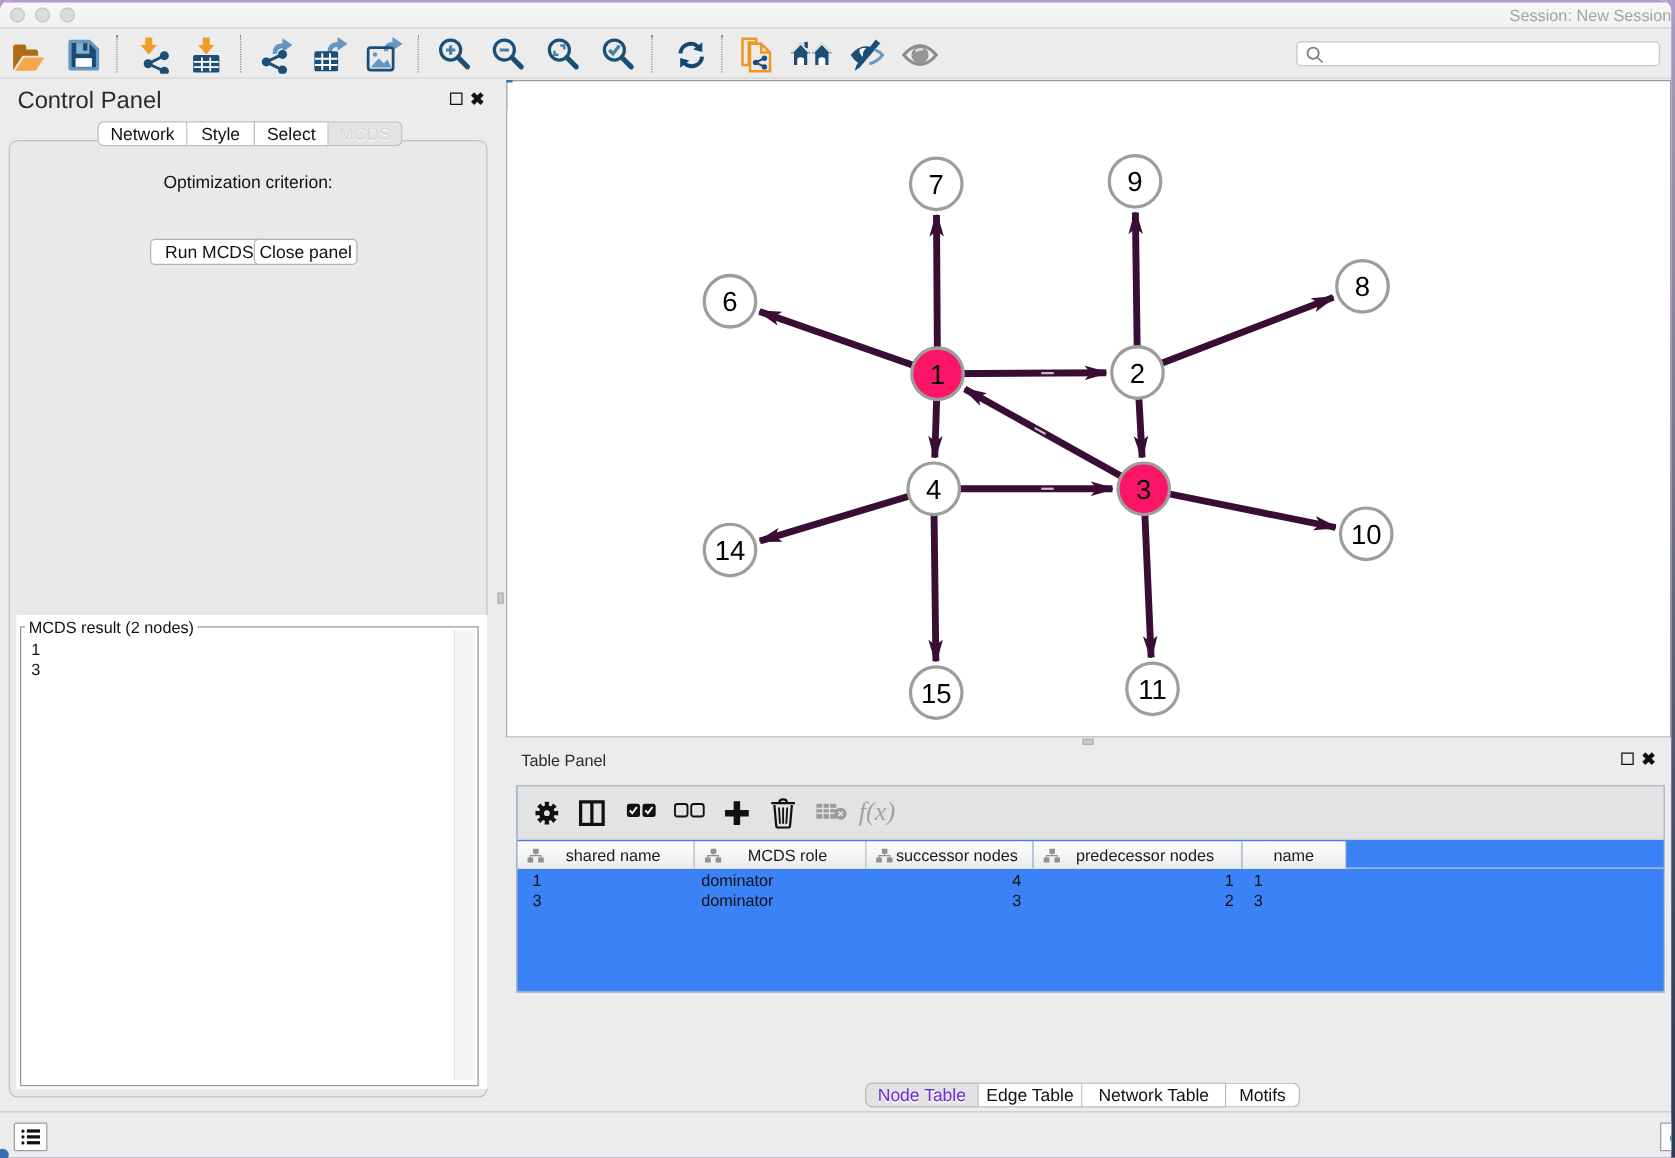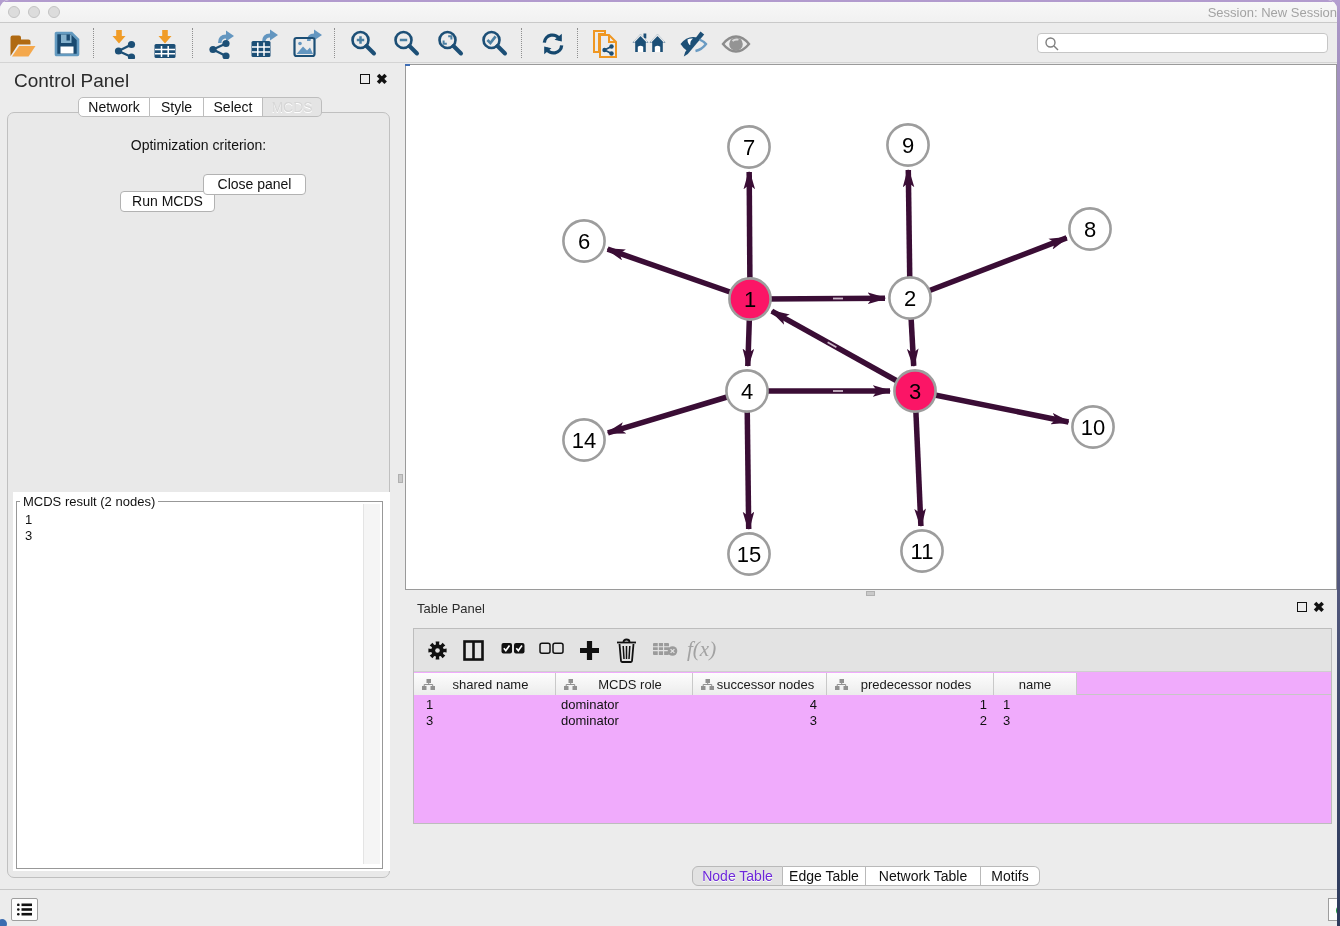--- a/index.html
+++ b/index.html
@@ -51,22 +51,22 @@
 
 .netwin { position:absolute; left:405px; top:64px; width:932px; height:526px;
   border:1px solid #9a9a9a; background:#fff; }
 .nettitle { position:absolute; left:0; top:0; width:100%; height:22px;
   background:linear-gradient(#f4f4f4,#d9d9d9); border-bottom:1px solid #aaa; }
 .light { position:absolute; top:5px; width:11px; height:11px; border-radius:50%; }
 .nt-text { position:absolute; top:4px; width:100%; text-align:center; font-size:13px;
   color:#1a1a1a; font-weight:bold; }
 
 .tp-title { position:absolute; left:417px; top:601px; font-size:13px; color:#2b2b2b; }
-.tablebox { position:absolute; left:413px; top:628px; width:919px; height:196px;
-  background:#f0abfc; border:1px solid #bdbdbd; }
+.tablebox { position:absolute; left:413px; top:628px; width:919px; height:166px;
+  background:#3b82f6; border:1px solid #bdbdbd; }
 .ttoolbar { position:absolute; left:0; top:0; width:100%; height:43px;
   background:#e3e3e3; border-bottom:1px solid #cfcfcf; }
 .thead { position:absolute; left:0; top:44px; width:100%; height:22px;
   border-bottom:1px solid #c6c6c6; display:flex; }
 .th { height:22px; border-right:1px solid #c9c9c9; display:flex; align-items:center;
   font-size:13px; color:#1a1a1a; white-space:nowrap;
   background:linear-gradient(#fdfdfd,#ececec); }
 .th .lbl { flex:1; text-align:center; padding-right:10px; overflow:hidden; }
 .trow { position:absolute; width:100%; height:16px; font-size:13px; color:#111; }
 .trow span { position:absolute; top:1px; }
@@ -229,21 +229,21 @@
   <div class="close-ic" style="left:376px; top:74px;">✖</div>
   <div class="panelbox"></div>
   <div class="tabs" style="left:78px;align-items:flex-end;">
     <div class="tab first" style="width:72px;padding:0;">Network</div>
       <div class="tab" style="width:54px;padding:0;">Style</div>
       <div class="tab" style="width:59px;padding:0;">Select</div>
       <div class="tab sel last" style="width:59px;padding:0;">MCDS</div>
   </div>
   <div class="optlabel">Optimization criterion:</div>
   <div class="btn" style="left:94px; top:191px; width:95px;margin-left:26px;">Run MCDS</div>
-  <div class="btn" style="left:203px; top:174px; width:103px;">Close panel</div>
+  <div class="btn" style="left:203px; top:191px; width:83px;">Close panel</div>
   <div class="resultpane"></div>
   <div class="group">
     <div class="scrolltrack"></div>
     <div style="position:absolute; left:8px; top:10px; font-size:13px; line-height:16px; color:#111;">1<br>3</div>
   </div>
   <div class="grouplabel">MCDS result (2 nodes)</div>
 
   <div style="position:absolute; left:405px; top:64px; width:5px; height:2px; background:#3f6eb5; z-index:5;"></div>
   <div class="netwin">
     <div id="canvas" style="position:absolute; left:0; top:23px; width:930px; height:501px; background:#fff;">

